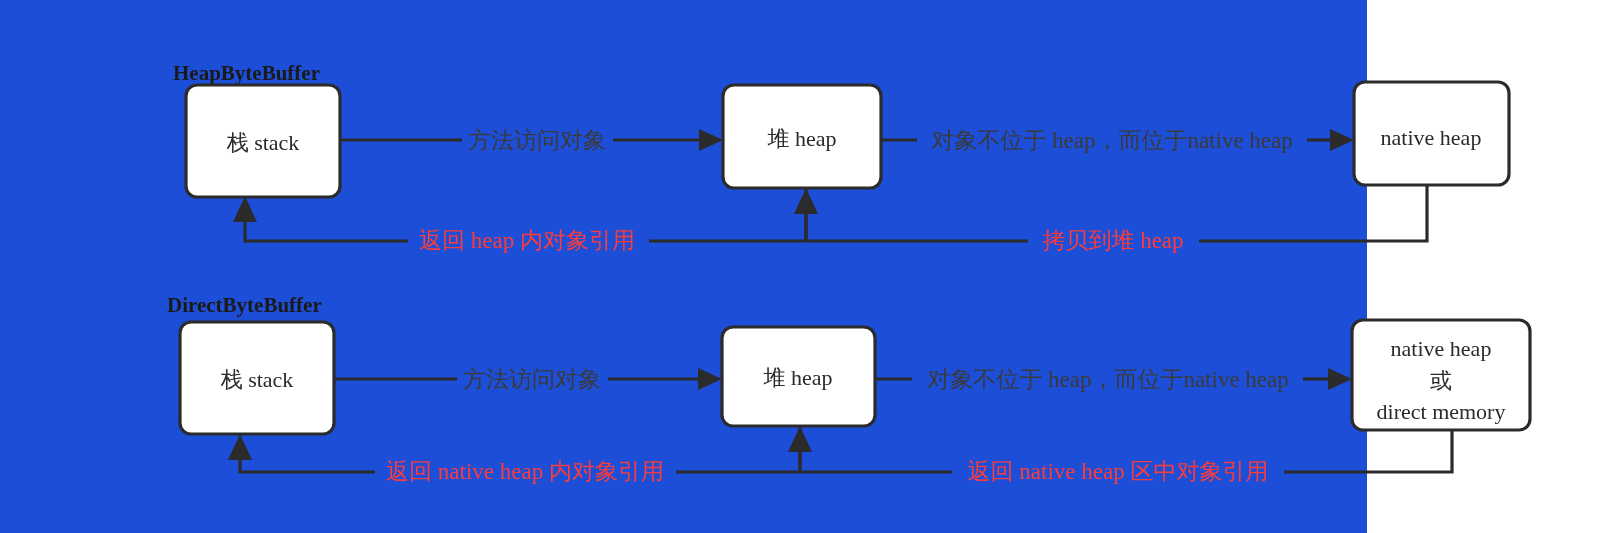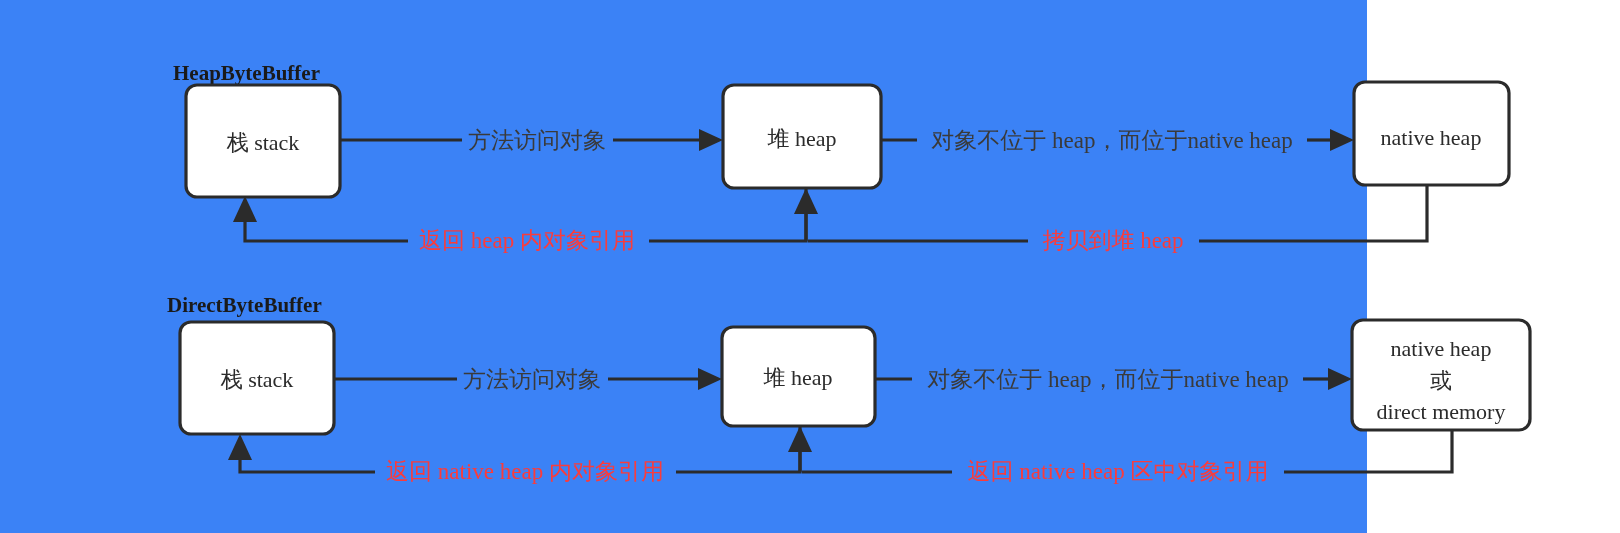--- a/index.html
+++ b/index.html
@@ -10,21 +10,21 @@
   body {
     width: 1620px;
     height: 533px;
     font-family: "Liberation Serif", "DejaVu Serif", serif;
     overflow: hidden;
   }
   #diagram-root {
     position: relative;
     width: 1367px;
     height: 533px;
-    background: #3b82f6;
+    background: #1d4ed8;
   }
   svg.diagram-canvas {
     position: absolute;
     left: 0;
     top: 0;
     width: 1620px;
     height: 533px;
   }
   .node-box {
     fill: #ffffff;

